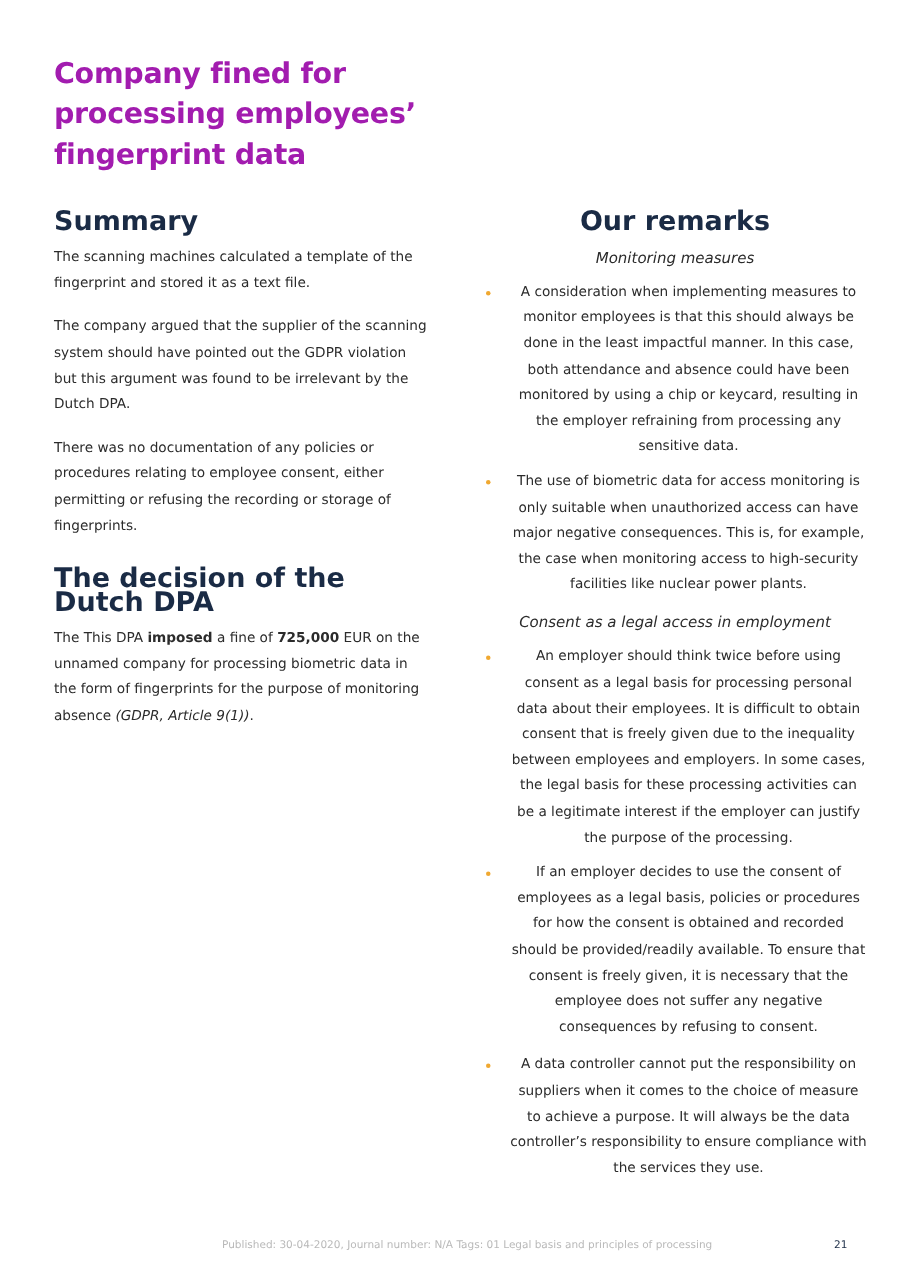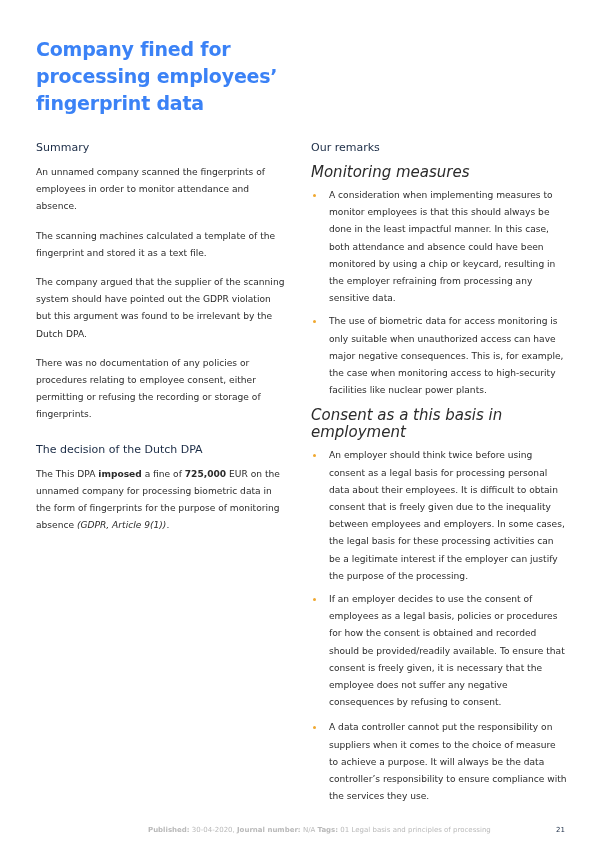--- a/index.html
+++ b/index.html
@@ -1,60 +1,59 @@
 <!DOCTYPE html>
 <html><head>
 <meta charset="utf-8">
 <style>
   html, body { margin: 0; padding: 0; background: #ffffff; }
   body { width: 600px; height: 848px; position: relative; overflow: hidden;
          font-family: "DejaVu Sans", sans-serif; color: #2b2b2b; }
   .title { position: absolute; left: 36px; top: 36px; width: 300px;
-           font-size: 19px; line-height: 27px; font-weight: bold; color: #3b82f6; margin: 0; letter-spacing: -0.2px; }
+           font-size: 19px; line-height: 27px; font-weight: bold; color: #a21caf; margin: 0; letter-spacing: -0.2px; }
   .col { position: absolute; top: 140px; }
   .col-left { left: 36px; width: 252px; }
-  .col-right { left: 311px; width: 256px; }
-  h2 { font-size: 11px; font-weight: normal; color: #1a2b45; margin: 0 0 8px 0; line-height: 16px; }
+  .col-right { left: 322px; width: 256px; text-align: center; }
+  h2 { font-size: 18px; font-weight: bold; color: #1a2b45; margin: 0 0 8px 0; line-height: 16px; }
   p { font-size: 9.1px; line-height: 17.2px; margin: 0 0 12px 0; color: #2b2b2b; }
-  .sub { font-style: italic; font-size: 15px; line-height: 17px; margin: 0 0 6px 0; }
+  .sub { font-style: italic; font-size: 10px; line-height: 17px; margin: 0 0 6px 0; }
   ul { list-style: none; margin: 0 0 8px 0; padding: 0; }
   li { position: relative; padding-left: 18px; font-size: 9.1px; line-height: 17.2px; margin-bottom: 6px; }
   .bullet { position: absolute; left: 2px; top: 7px; width: 3px; height: 3px; border-radius: 50%; }
   .h2-decision { margin-top: 18px; }
   .footer { position: absolute; top: 826px; left: 0; width: 600px; font-size: 7px; color: #b9b9b9; }
   .footer-text { position: absolute; left: 148px; white-space: nowrap; }
-  .footer b { font-weight: bold; margin-top: 14px; }
+  .footer b { font-weight: normal; margin-top: 14px; }
   .page-num { position: absolute; left: 556px; color: #1a2b45; font-size: 7px; text-align: right; }
 </style>
 </head>
 <body>
 
 <h1 class="title">Company fined for processing employees’ fingerprint data</h1>
 
 <div class="col col-left">
   <h2>Summary</h2>
-  <p>An unnamed company scanned the fingerprints of employees in order to monitor attendance and absence.</p>
   <p>The scanning machines calculated a template of the fingerprint and stored it as a text file.</p>
   <p>The company argued that the supplier of the scanning system should have pointed out the GDPR violation but this argument was found to be irrelevant by the Dutch DPA.</p>
   <p>There was no documentation of any policies or procedures relating to employee consent, either permitting or refusing the recording or storage of fingerprints.</p>
 
   <h2 class="h2-decision">The decision of the Dutch DPA</h2>
   <p><span>The This DPA </span><b>imposed</b><span> a fine of </span><b>725,000</b><span> EUR on the unnamed company for processing biometric data in the form of fingerprints for the purpose of monitoring absence </span><i>(GDPR, Article 9(1))</i><span>.</span></p>
 </div>
 
 <div class="col col-right">
   <h2>Our remarks</h2>
 
   <div class="sub">Monitoring measures</div>
   <ul>
     <li><span class="bullet" style="background: rgb(240, 168, 48);"></span><span>A consideration when implementing measures to monitor employees is that this should always be done in the least impactful manner. In this case, both attendance and absence could have been monitored by using a chip or keycard, resulting in the employer refraining from processing any sensitive data.</span></li>
     <li><span class="bullet" style="background: rgb(240, 168, 48);"></span><span>The use of biometric data for access monitoring is only suitable when unauthorized access can have major negative consequences. This is, for example, the case when monitoring access to high-security facilities like nuclear power plants.</span></li>
   </ul>
 
-  <div class="sub">Consent as a this basis in employment</div>
+  <div class="sub">Consent as a legal access in employment</div>
   <ul>
     <li><span class="bullet" style="background: rgb(240, 168, 48);"></span><span>An employer should think twice before using consent as a legal basis for processing personal data about their employees. It is difficult to obtain consent that is freely given due to the inequality between employees and employers. In some cases, the legal basis for these processing activities can be a legitimate interest if the employer can justify the purpose of the processing.</span></li>
     <li><span class="bullet" style="background: rgb(240, 168, 48);"></span><span>If an employer decides to use the consent of employees as a legal basis, policies or procedures for how the consent is obtained and recorded should be provided/readily available. To ensure that consent is freely given, it is necessary that the employee does not suffer any negative consequences by refusing to consent.</span></li>
   </ul>
 
   <ul>
     <li><span class="bullet" style="background: rgb(240, 168, 48);"></span><span>A data controller cannot put the responsibility on suppliers when it comes to the choice of measure to achieve a purpose. It will always be the data controller’s responsibility to ensure compliance with the services they use.</span></li>
   </ul>
 </div>
 

